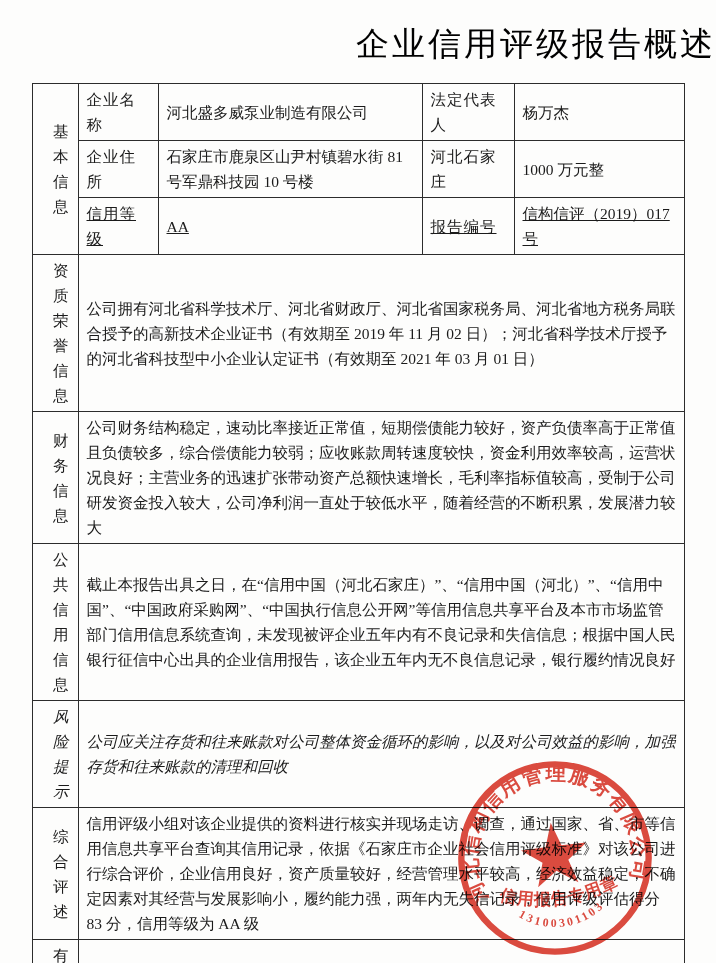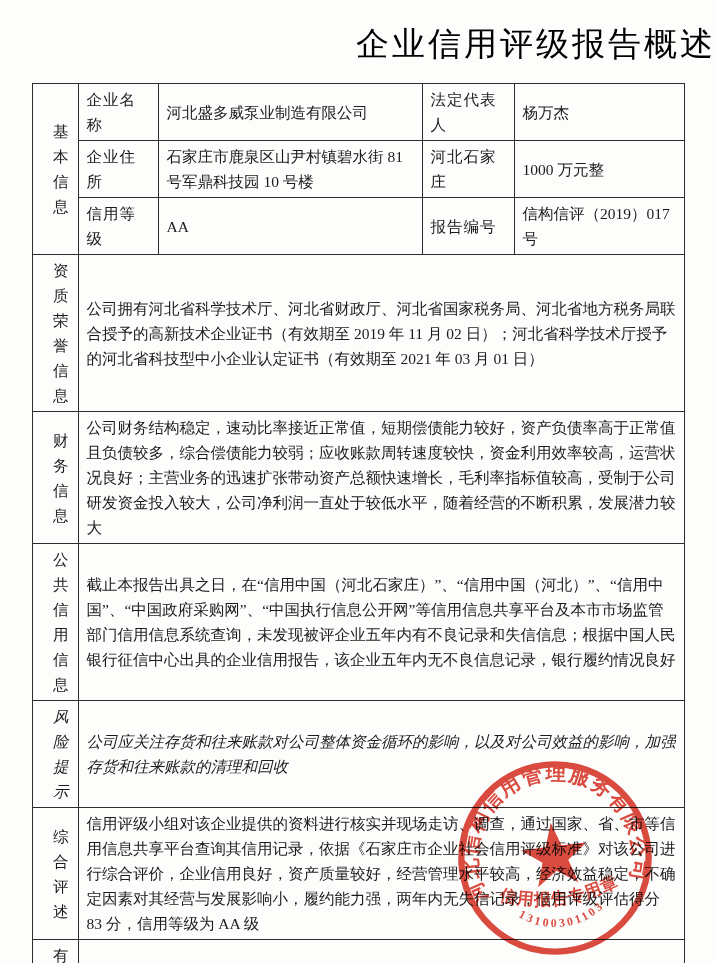--- a/index.html
+++ b/index.html
@@ -45,21 +45,21 @@
   }
   td.flabel{padding-left:11px;letter-spacing:1px;}
   td.fvalue{padding-left:11px;margin-left:34px;}
   td.para{
     padding:6px 10px;
     text-align:left;
     line-height:25.5px;
   }
   tr.r1{height:38px;}
   tr.r2{height:52px;}
-  tr.r3{height:30px;}
+  tr.r3{height:30px;text-decoration:underline;}
   tr.r4{height:92px;}
   tr.r5{height:104px;}
   tr.r6{height:100px;padding-left:44px;}
   tr.r7{height:56px;font-style:italic;}
   tr.r8{height:118px;}
   tr.r9{height:66px;}
   .seal{
     position:absolute;
     left:455px;top:758px;
     width:200px;height:200px;

